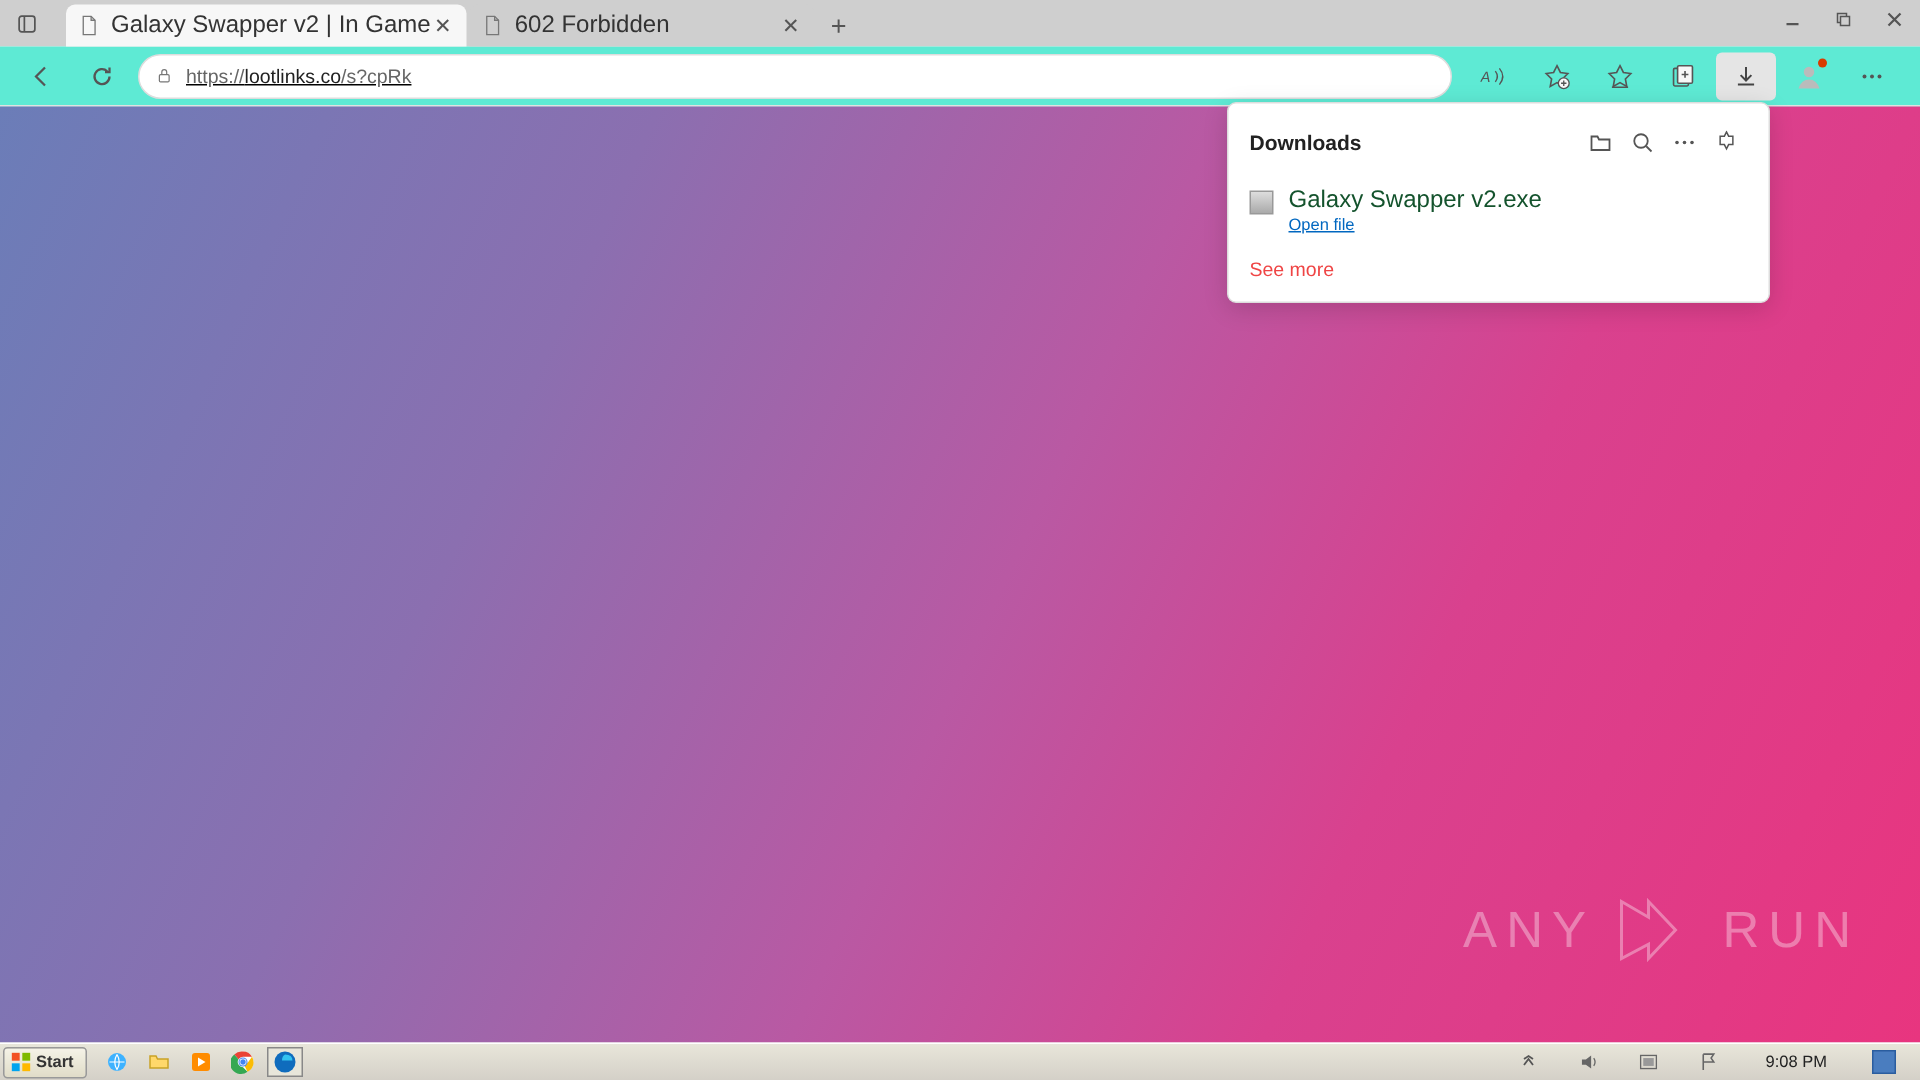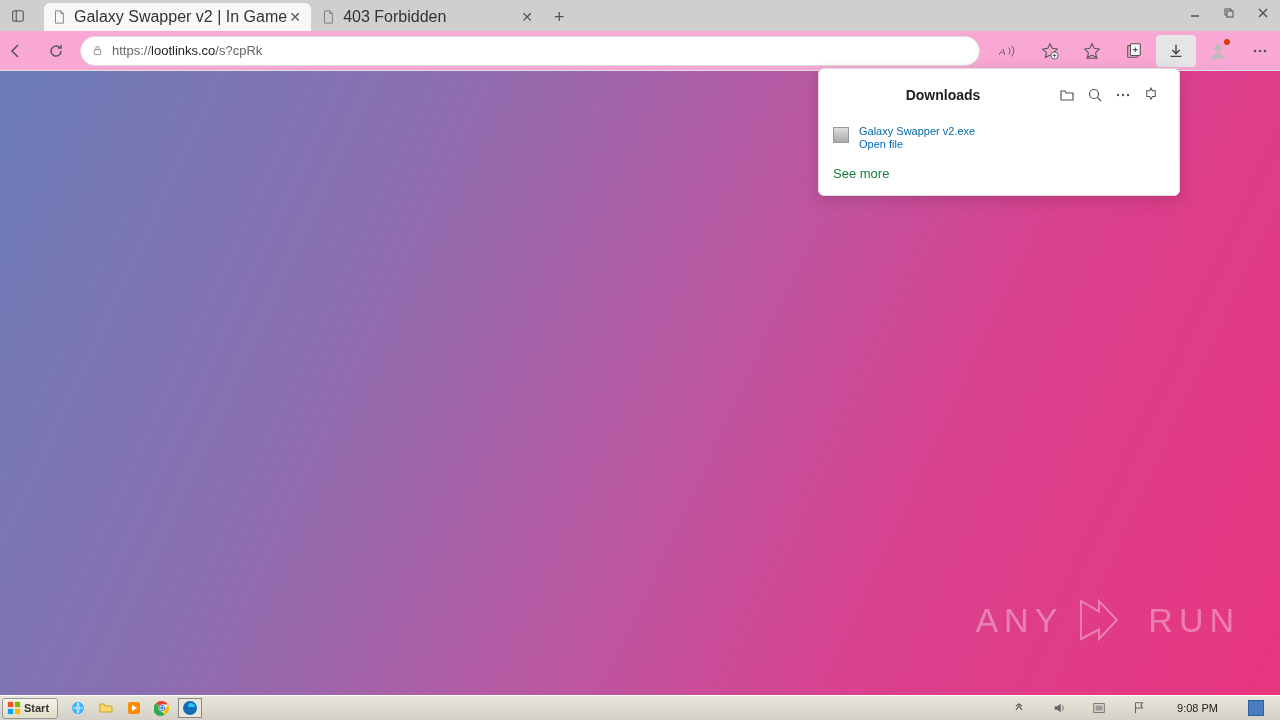--- a/index.html
+++ b/index.html
@@ -15,44 +15,44 @@
 .tab { height: 28px; background: #f7f7f7; border-radius: 6px 6px 0 0; display: flex; align-items: center; padding: 0 8px; min-width: 230px; margin-right: 2px; }
 .tab.inactive { background: #cfcfcf; }
 .tab-icon { width: 14px; height: 14px; margin-right: 8px; }
 .tab-title { font-size: 16px; color: #333; flex: 1; white-space: nowrap; overflow: hidden; }
 .tab-close { width: 16px; height: 16px; display: flex; align-items: center; justify-content: center; color: #555; font-size: 14px; }
 .newtab { width: 28px; height: 28px; display: flex; align-items: center; justify-content: center; color: #555; font-size: 18px; }
 .win-controls { display: flex; }
 .win-btn { width: 34px; height: 22px; display: flex; align-items: center; justify-content: center; margin-top: 2px; }
 
 
-.toolbar { height: 40px; background: #f9a8d4; display: flex; align-items: center; padding: 0 0; gap: 8px; border-bottom: 1px solid #e0e0e0; }
+.toolbar { height: 40px; background: #5eead4; display: flex; align-items: center; padding: 0 12px; gap: 8px; border-bottom: 1px solid #e0e0e0; text-decoration: underline; }
 .nav-btn { width: 32px; height: 32px; display: flex; align-items: center; justify-content: center; color: #555; border-radius: 4px; }
 .addr-bar { flex: 1; height: 30px; background: #fff; border: 1px solid #ddd; border-radius: 15px; display: flex; align-items: center; padding: 0 10px; gap: 8px; }
 .addr-text { font-size: 13px; color: #666; flex: 1; }
 .addr-text .domain { color: #222; }
 .tool-icons { display: flex; gap: 2px; }
 .tool-btn { width: 40px; height: 32px; display: flex; align-items: center; justify-content: center; color: #555; border-radius: 4px; position: relative; }
 .tool-btn.active { background: #e5e5e5; }
 .profile-dot { position: absolute; top: 4px; right: 8px; width: 6px; height: 6px; background: #d83b01; border-radius: 50%; }
 
 
 .content { position: absolute; top: 71px; left: 0; width: 1280px; height: 624px; background: linear-gradient(115deg, #6b7db8 0%, #8b6fb0 28%, #b959a3 52%, #d9418e 72%, #e8357f 100%); }
 
 
 .downloads { position: absolute; top: 68px; left: 818px; width: 362px; background: #fff; border: 1px solid #ddd; border-radius: 6px; box-shadow: 0 4px 16px rgba(0,0,0,0.15); }
-.dl-header { display: flex; align-items: center; padding: 12px 14px 10px; text-align: center; }
+.dl-header { display: flex; align-items: center; padding: 12px 14px 10px; }
 .dl-title { font-size: 14px; font-weight: 600; color: #222; flex: 1; }
 .dl-hbtn { width: 28px; height: 28px; display: flex; align-items: center; justify-content: center; color: #555; }
 .dl-item { display: flex; padding: 6px 14px 8px; gap: 10px; }
 .dl-icon { width: 16px; height: 16px; border: 1px solid #999; background: linear-gradient(#ddd,#aaa); margin-top: 2px; }
 .dl-info { flex: 1; }
-.dl-name { font-size: 11px; color: #0369a1; }
-.dl-open { font-size: 11px; color: #0067c0; margin-top: 1px; }
-.dl-more { padding: 8px 14px 14px; font-size: 13px; color: #15803d; }
+.dl-name { font-size: 16px; color: #14532d; }
+.dl-open { font-size: 11px; color: #0067c0; text-decoration: underline; margin-top: 1px; }
+.dl-more { padding: 8px 14px 14px; font-size: 13px; color: #ef4444; }
 
 
 .watermark { position: absolute; right: 40px; bottom: 50px; display: flex; align-items: center; gap: 10px; opacity: 0.35; }
 .wm-text { font-size: 34px; font-weight: 300; letter-spacing: 6px; color: #fff; margin-left: 15px; }
 .wm-play { width: 50px; height: 50px; }
 
 
 .taskbar { position: absolute; bottom: 0; left: 0; width: 1280px; height: 25px; background: linear-gradient(#e8e6da, #d4d0c8); border-top: 1px solid #fff; display: flex; align-items: center; }
 .start-btn { height: 21px; margin: 0 2px; padding: 0 8px 0 4px; background: linear-gradient(#f5f3e7, #e0dcc8); border: 1px solid #999; border-radius: 3px; display: flex; align-items: center; gap: 3px; font-size: 11px; font-weight: bold; color: #333; }
 .start-logo { width: 14px; height: 14px; }
@@ -85,21 +85,21 @@
             <path d="M10 1v3h3" fill="none" stroke="#777" stroke-width="1"></path>
           </svg>
         <span class="tab-title">Galaxy Swapper v2 | In Game</span>
         <span class="tab-close">✕</span>
       </div>
       <div class="tab inactive">
         <svg class="tab-icon" viewBox="0 0 16 16">
             <path d="M4 1h6l3 3v11H4z" fill="none" stroke="#777" stroke-width="1"></path>
             <path d="M10 1v3h3" fill="none" stroke="#777" stroke-width="1"></path>
           </svg>
-        <span class="tab-title">403 Forbidden</span>
+        <span class="tab-title">602 Forbidden</span>
         <span class="tab-close">✕</span>
       </div>
       <div class="newtab">+</div>
     </div>
     <div class="win-controls">
       <div class="win-btn">
           <svg width="12" height="12">
             <line x1="2" y1="9" x2="10" y2="9" stroke="#555" stroke-width="1.5"></line>
           </svg>
         </div>

